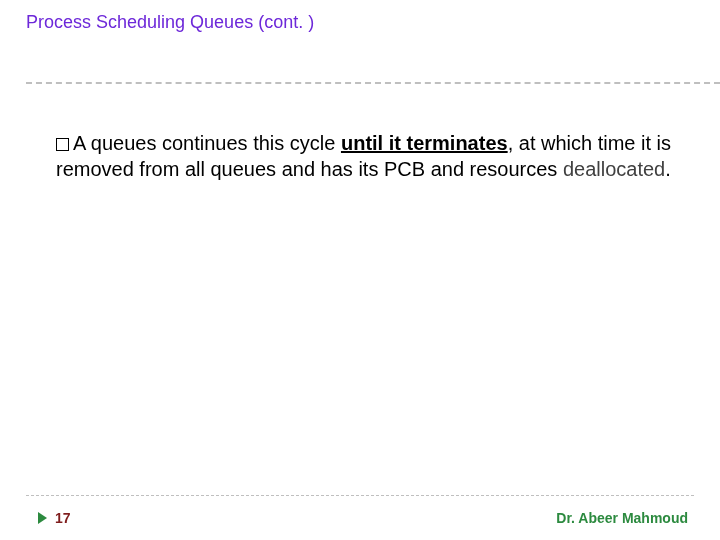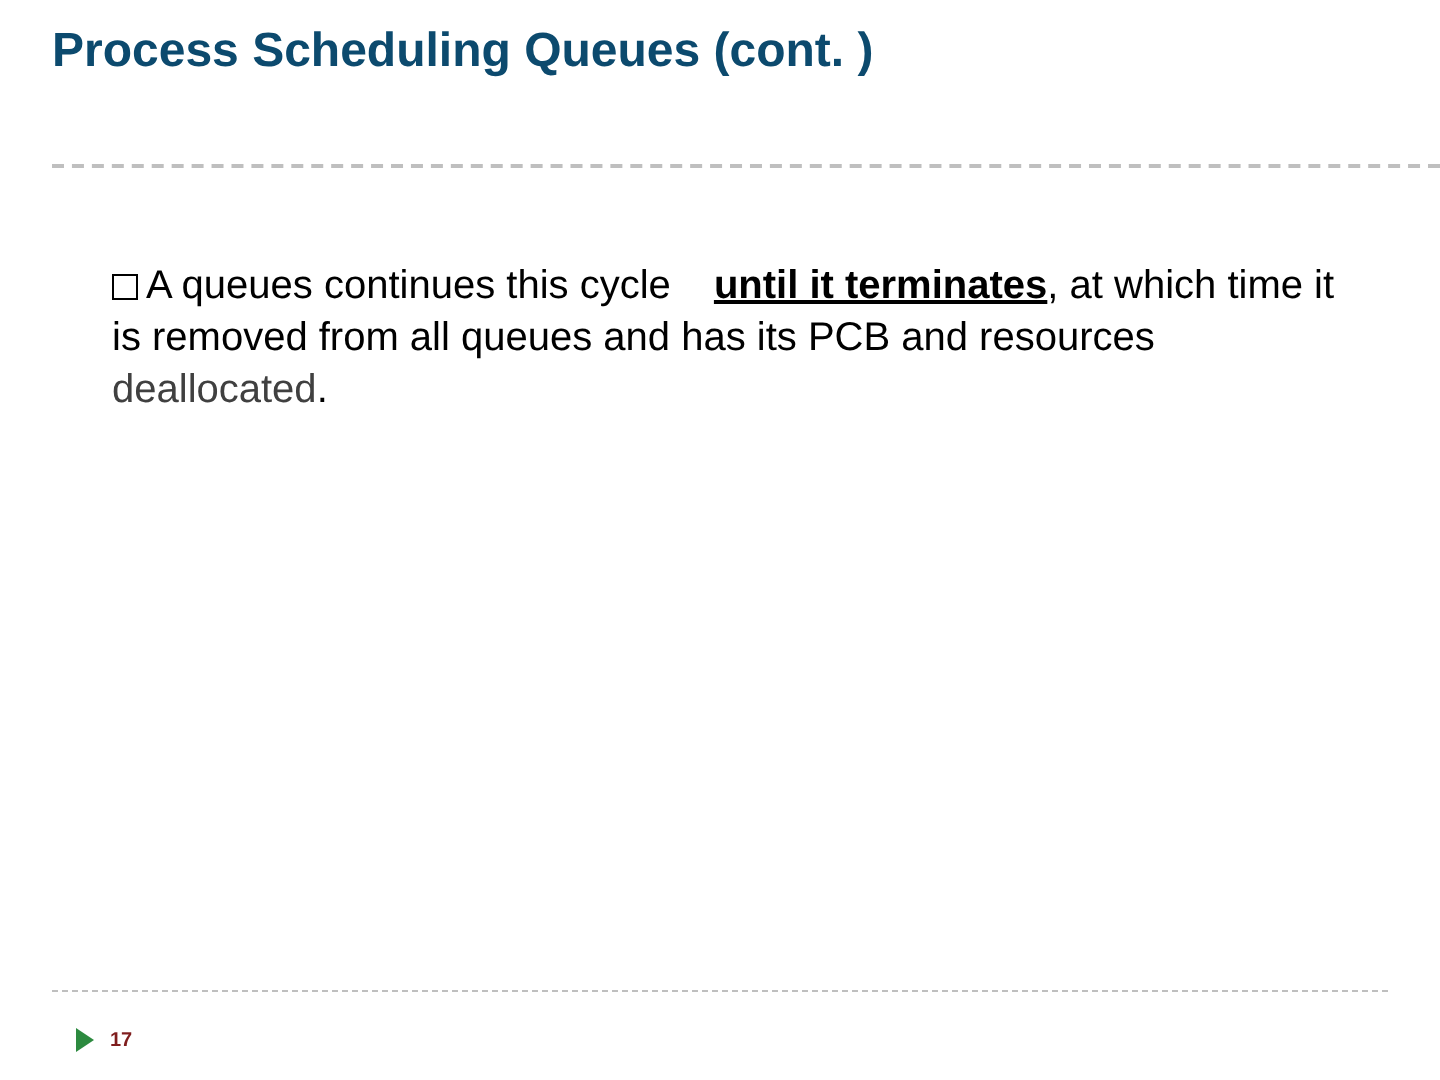--- a/index.html
+++ b/index.html
@@ -16,23 +16,23 @@
     position: relative;
     width: 720px;
     height: 540px;
     box-sizing: border-box;
   }
   .title {
     position: absolute;
     top: 12px;
     left: 26px;
     right: 26px;
-    font-size: 24px;
-    font-weight: bold;
-    color: #0c4a6e;
+    font-size: 18px;
+    font-weight: normal;
+    color: #6d28d9;
   }
   .header-rule {
     position: absolute;
     top: 82px;
     left: 26px;
     right: 0;
     border-top: 2px dashed #bfbfbf;
   }
   .body {
     position: absolute;
@@ -47,21 +47,21 @@
     display: inline-block;
     width: 13px;
     height: 13px;
     border: 1.6px solid #000;
     box-sizing: border-box;
     vertical-align: baseline;
     margin-right: 4px;
     position: relative;
     top: 1px;
   }
-  .u { text-decoration: underline; margin-left: 16px; }
+  .u { text-decoration: underline; }
   .b { font-weight: bold; }
   .red { color: #404040; }
   .footer-rule {
     position: absolute;
     bottom: 44px;
     left: 26px;
     right: 26px;
     border-top: 1px dashed #bfbfbf;
   }
   .page-num-wrap {
@@ -73,21 +73,21 @@
     gap: 8px;
   }
   .tri {
     width: 0;
     height: 0;
     border-top: 6px solid transparent;
     border-bottom: 6px solid transparent;
     border-left: 9px solid #2c8a3f;
   }
   .page-num {
-    font-size: 10px;
+    font-size: 14px;
     font-weight: bold;
     color: #7f1d1d;
   }
   .author {
     position: absolute;
     bottom: 14px;
     right: 32px;
     font-size: 14px;
     font-weight: bold;
     color: #2c8a3f;
@@ -106,14 +106,15 @@
     <span class="bullet-box"></span><span>A queues continues this cycle </span><span class="b u">until it terminates</span><span>, at which time it is removed from all queues and has its PCB and resources </span><span class="red">deallocated</span><span>.</span>
   </div>
 
   <div class="footer-rule"></div>
 
   <div class="page-num-wrap">
     <div class="tri"></div>
     <div class="page-num">17</div>
   </div>
 
+  <div class="author">Dr. Abeer Mahmoud</div>
 
 </div>
 
 </body></html>

